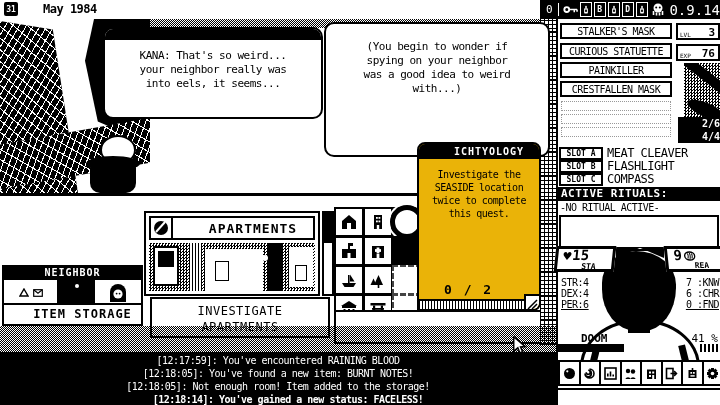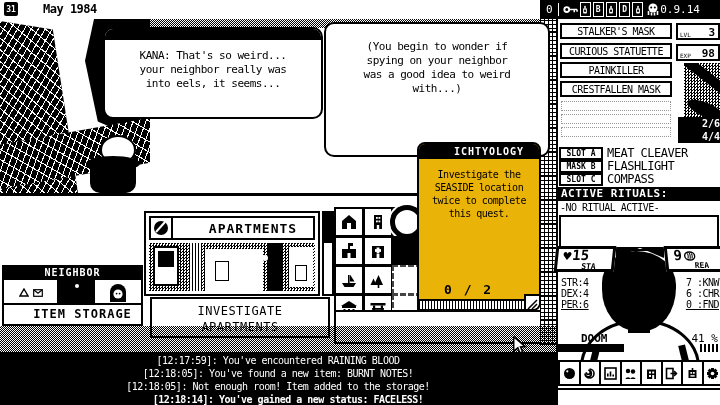--- a/index.html
+++ b/index.html
@@ -74,21 +74,21 @@
           </svg>
         </span>
       <span style="margin-left:3px;display:flex;">
         <svg width="14" height="13" viewBox="0 0 14 13">
             <circle cx="7" cy="5" r="4.5" fill="#fff"></circle>
             <circle cx="5.2" cy="4.5" r="1" fill="#000"></circle>
             <circle cx="8.8" cy="4.5" r="1" fill="#000"></circle>
             <path d="M2.5 8v4M5.5 9.5v3M8.5 9.5v3M11.5 8v4" stroke="#fff" stroke-width="1.6"></path>
           </svg>
       </span>
-      <span class="white" style="font-size:11px;margin-left:auto;margin-right:20px;">0.9.14</span>
+      <span class="white" style="font-size:14px;margin-left:auto;margin-right:0;">0.9.14</span>
     </div>
   </div>
 
   <div class="abs cb2" style="left:125px;top:19px;width:415px;height:9px;"></div>
   <div class="abs" style="left:0;top:193px;width:556px;height:3px;background:#000;"></div>
 
   <div class="abs" style="left:0;top:19px;width:150px;height:174px;overflow:hidden;">
     <div class="abs hatch" style="left:-12px;top:0;width:90px;height:174px;clip-path:polygon(0 0,72% 6%,100% 100%,0 100%);"></div>
     <div class="abs" style="left:60px;top:0;width:90px;height:125px;background:#000;clip-path:polygon(18% 0,100% 0,100% 100%,42% 82%);"></div>
     <div class="abs" style="left:52px;top:0;width:42px;height:92px;background:#fff;clip-path:polygon(0 0,100% 0,55% 95%);"></div>
@@ -296,21 +296,21 @@
     <div class="abs fadrow" style="top:82px;"></div>
     <div class="abs fadrow" style="top:95px;"></div>
     <div class="abs fadrow" style="top:108px;"></div>
 
     <div class="abs bdr" style="left:118px;top:4px;width:44px;height:17px;">
       <span class="abs" style="left:2px;bottom:0px;font-size:6px;">LVL</span>
       <span class="abs bold" style="right:3px;top:1px;font-size:11px;">3</span>
     </div>
     <div class="abs bdr" style="left:118px;top:25px;width:44px;height:17px;">
       <span class="abs" style="left:2px;bottom:0px;font-size:6px;">EXP</span>
-      <span class="abs bold" style="right:3px;top:1px;font-size:11px;">98</span>
+      <span class="abs bold" style="right:3px;top:1px;font-size:11px;">76</span>
     </div>
 
     <div class="abs cb3" style="left:126px;top:44px;width:36px;height:80px;overflow:hidden;">
       <div class="abs" style="left:-6px;top:8px;width:56px;height:10px;background:#000;transform:rotate(38deg);"></div>
       <div class="abs" style="left:2px;top:40px;width:40px;height:14px;background:#000;transform:rotate(24deg);border-radius:50%;"></div>
     </div>
 
     <div class="abs" style="left:120px;top:98px;width:42px;height:13px;background:#000;color:#fff;display:flex;align-items:center;gap:2px;padding-left:2px;box-sizing:border-box;z-index:2;">
       <svg width="9" height="9" viewBox="0 0 13 13">
           <path d="M6.5 6.5 m0 -4.5 a4.5 4.5 0 1 1 -4.5 4.5 a3.2 3.2 0 1 0 3.2 -3.2 a2 2 0 1 1 -2 2" fill="none" stroke="#fff" stroke-width="1.8"></path>
@@ -320,21 +320,21 @@
     <div class="abs" style="left:120px;top:111px;width:42px;height:13px;background:#000;color:#fff;display:flex;align-items:center;gap:2px;padding-left:2px;box-sizing:border-box;z-index:2;">
       <svg width="9" height="9" viewBox="0 0 10 9">
           <rect x="0.8" y="3" width="8.4" height="5.2" fill="#fff"></rect>
           <path d="M3.2 3 V1.4 h3.6 V3" stroke="#fff" stroke-width="1.4" fill="none"></path>
         </svg>
       <span class="bold" style="font-size:10px;">4/4</span>
     </div>
 
     <div class="abs bdr slotchip" style="top:128px;">SLOT A</div>
     <div class="abs slotname" style="top:128px;">MEAT CLEAVER</div>
-    <div class="abs bdr slotchip" style="top:141px;">MASK B</div>
+    <div class="abs bdr slotchip" style="top:141px;">SLOT B</div>
     <div class="abs slotname" style="top:141px;">FLASHLIGHT</div>
     <div class="abs bdr slotchip" style="top:154px;">SLOT C</div>
     <div class="abs slotname" style="top:154px;">COMPASS</div>
 
     <div class="abs white bold" style="left:0;top:168px;width:164px;height:14px;background:#000;font-size:11px;line-height:14px;padding-left:3px;box-sizing:border-box;letter-spacing:0.5px;">ACTIVE RITUALS:</div>
     <div class="abs" style="left:2px;top:183px;font-size:10px;letter-spacing:-0.5px;">-NO RITUAL ACTIVE-</div>
 
     <div class="abs bdr" style="left:1px;top:196px;width:160px;height:36px;"></div>
 
     <div class="abs" style="left:0;top:232px;width:164px;height:110px;overflow:hidden;">

